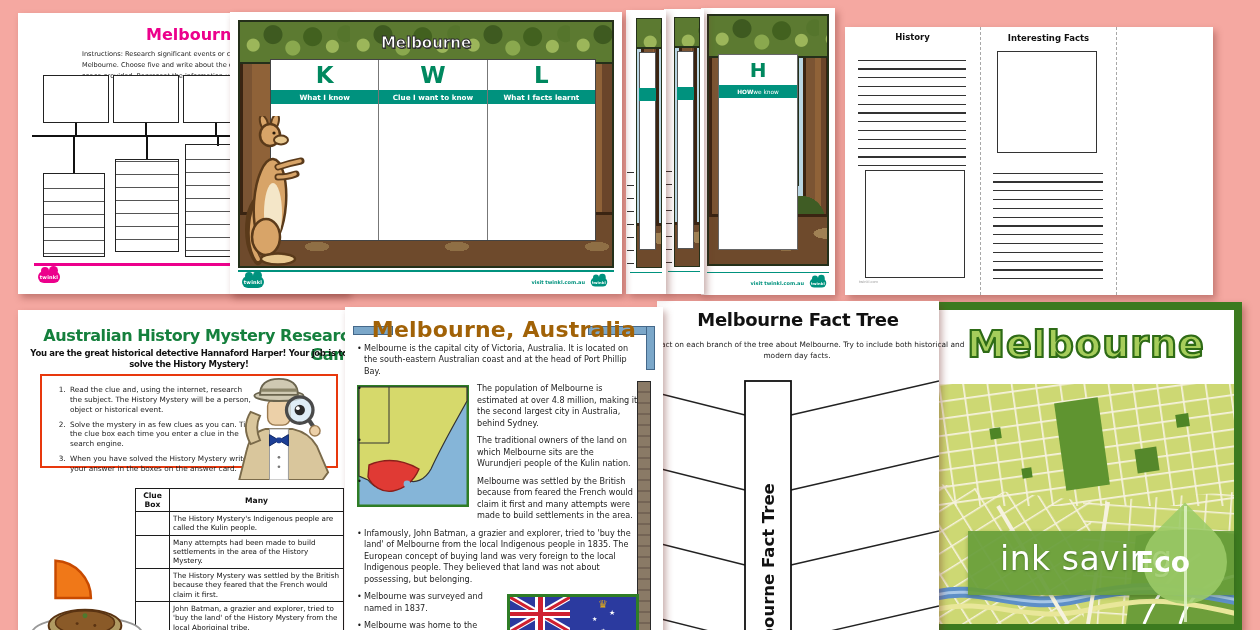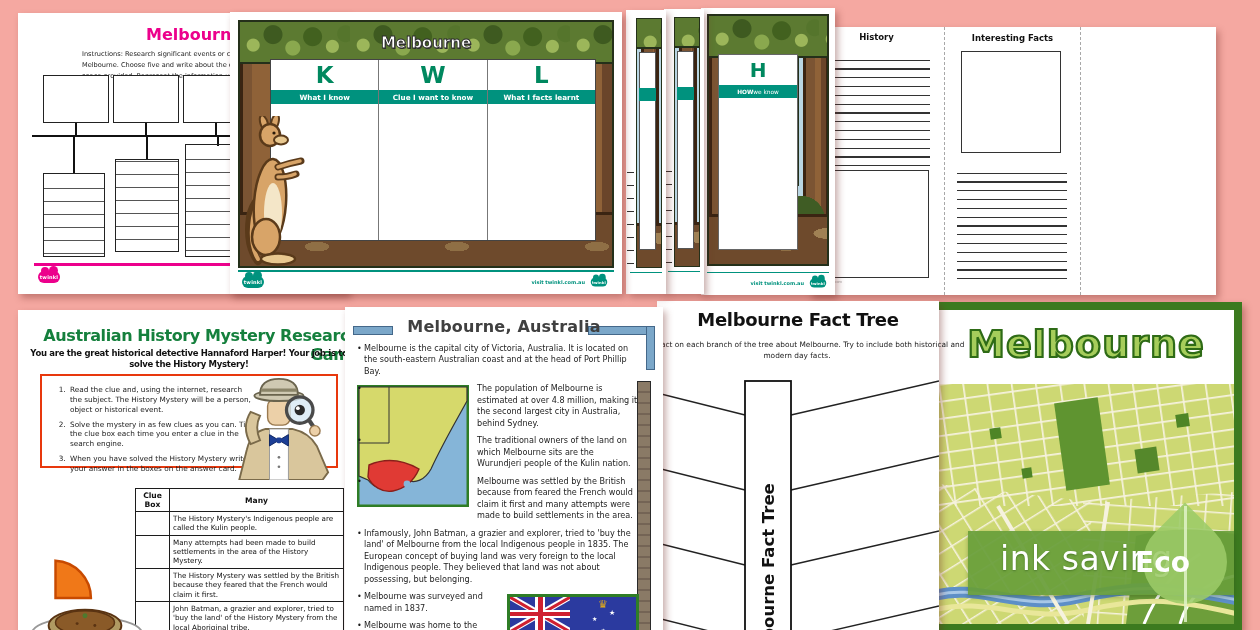--- a/index.html
+++ b/index.html
@@ -67,21 +67,21 @@
   .strip-ticks{position:absolute;left:1px;top:150px;width:7px;height:104px;background:repeating-linear-gradient(#0000 0 12px,#333 12px 13px)}
   .strip-foot{position:absolute;left:4px;right:4px;top:262px;border-top:1.6px solid #00927e}
   .hpage{left:701px;top:8px;width:134px;height:287px;z-index:2}
   .hpage .forest{left:6px;top:6px;width:122px;height:252px}
   .h-col{position:absolute;left:17px;top:46px;width:80px;height:196px;background:#fff;border:1px solid #666;display:flex;flex-direction:column}
   .h-letter{height:30px;display:flex;align-items:center;justify-content:center;font-size:20px;font-weight:bold;color:#00885f}
   .h-band{height:13px;background:#00927e;color:#fff;font-size:5.8px;display:flex;align-items:center;justify-content:center}
   .hpage .paper-footer{left:6px;right:6px;top:264px;border-top-width:1.6px}
 
   
-  .trifold{left:809px;top:27px;width:407px;height:268px}
+  .trifold{left:845px;top:27px;width:368px;height:268px}
   .tf-panel{position:absolute;top:0;bottom:0}
   .tf-p1{left:0;width:136px;border-right:1.5px dashed #a8a8a8}
   .tf-p2{left:136px;width:136px;border-right:1.5px dashed #a8a8a8}
   .tf-p3{left:272px;width:135px}
   .tf-title{position:absolute;left:0;right:0;text-align:center;font-weight:bold;color:#111}
   .tf-lines{position:absolute;background:repeating-linear-gradient(#0000 0 7.6px,#333 7.6px 8.8px)}
   .tf-box{position:absolute;border:1.5px solid #333;background:#fff}
   .tf-small{position:absolute;font-size:3.5px;color:#999}
 
   
@@ -94,21 +94,21 @@
   .detective{position:absolute;left:198px;top:66px;width:124px;height:104px}
   .clue-table{position:absolute;left:117px;top:178px;width:209px;border-collapse:collapse;font-size:7.2px;color:#111;table-layout:fixed}
   .clue-table th,.clue-table td{border:1.7px solid #1c1c1c;vertical-align:top}
   .clue-table th{font-size:7.6px;text-align:center;height:23px;vertical-align:middle}
   .clue-table td{padding:2px 3px;line-height:1.3}
   .col-box{width:34px}
   .pie-illus{position:absolute;left:8px;top:244px;width:118px;height:92px}
 
   
   .factsheet{left:345px;top:307px;width:318px;height:330px;z-index:5}
-  .fs-title{position:absolute;left:0;right:0;top:10px;text-align:center;font-size:16px;font-weight:bold;color:#404040;letter-spacing:.2px}
+  .fs-title{position:absolute;left:0;right:0;top:10px;text-align:center;font-size:22px;font-weight:bold;color:#a16207;letter-spacing:.2px}
   .fs-bar{position:absolute;background:#7ba7c9;border:1.4px solid #44688a}
   .fs-body{position:absolute;left:12px;top:36px;width:282px;font-size:8.1px;line-height:1.42;color:#1c1c1c}
   .fact{margin-bottom:6px;padding-left:7px;position:relative;text-align:left}
   .fact::before{content:"•";position:absolute;left:0;top:0}
   .fs-map{float:left;width:112px;height:122px;margin:2px 8px 3px 0}
   .fs-flagwrap{float:right;width:132px;height:76px;margin:3px 0 0 8px;position:relative}
   .flag{position:absolute;inset:0;background:#2b3a9f;border:3px solid #2f7d26;overflow:hidden}
   .uj{position:absolute;left:0;top:0;width:60px;height:34px;overflow:hidden}
   .uj i{position:absolute;display:block}
   .uj .dw{left:-18px;top:14px;width:96px;height:6px;background:#fff}

